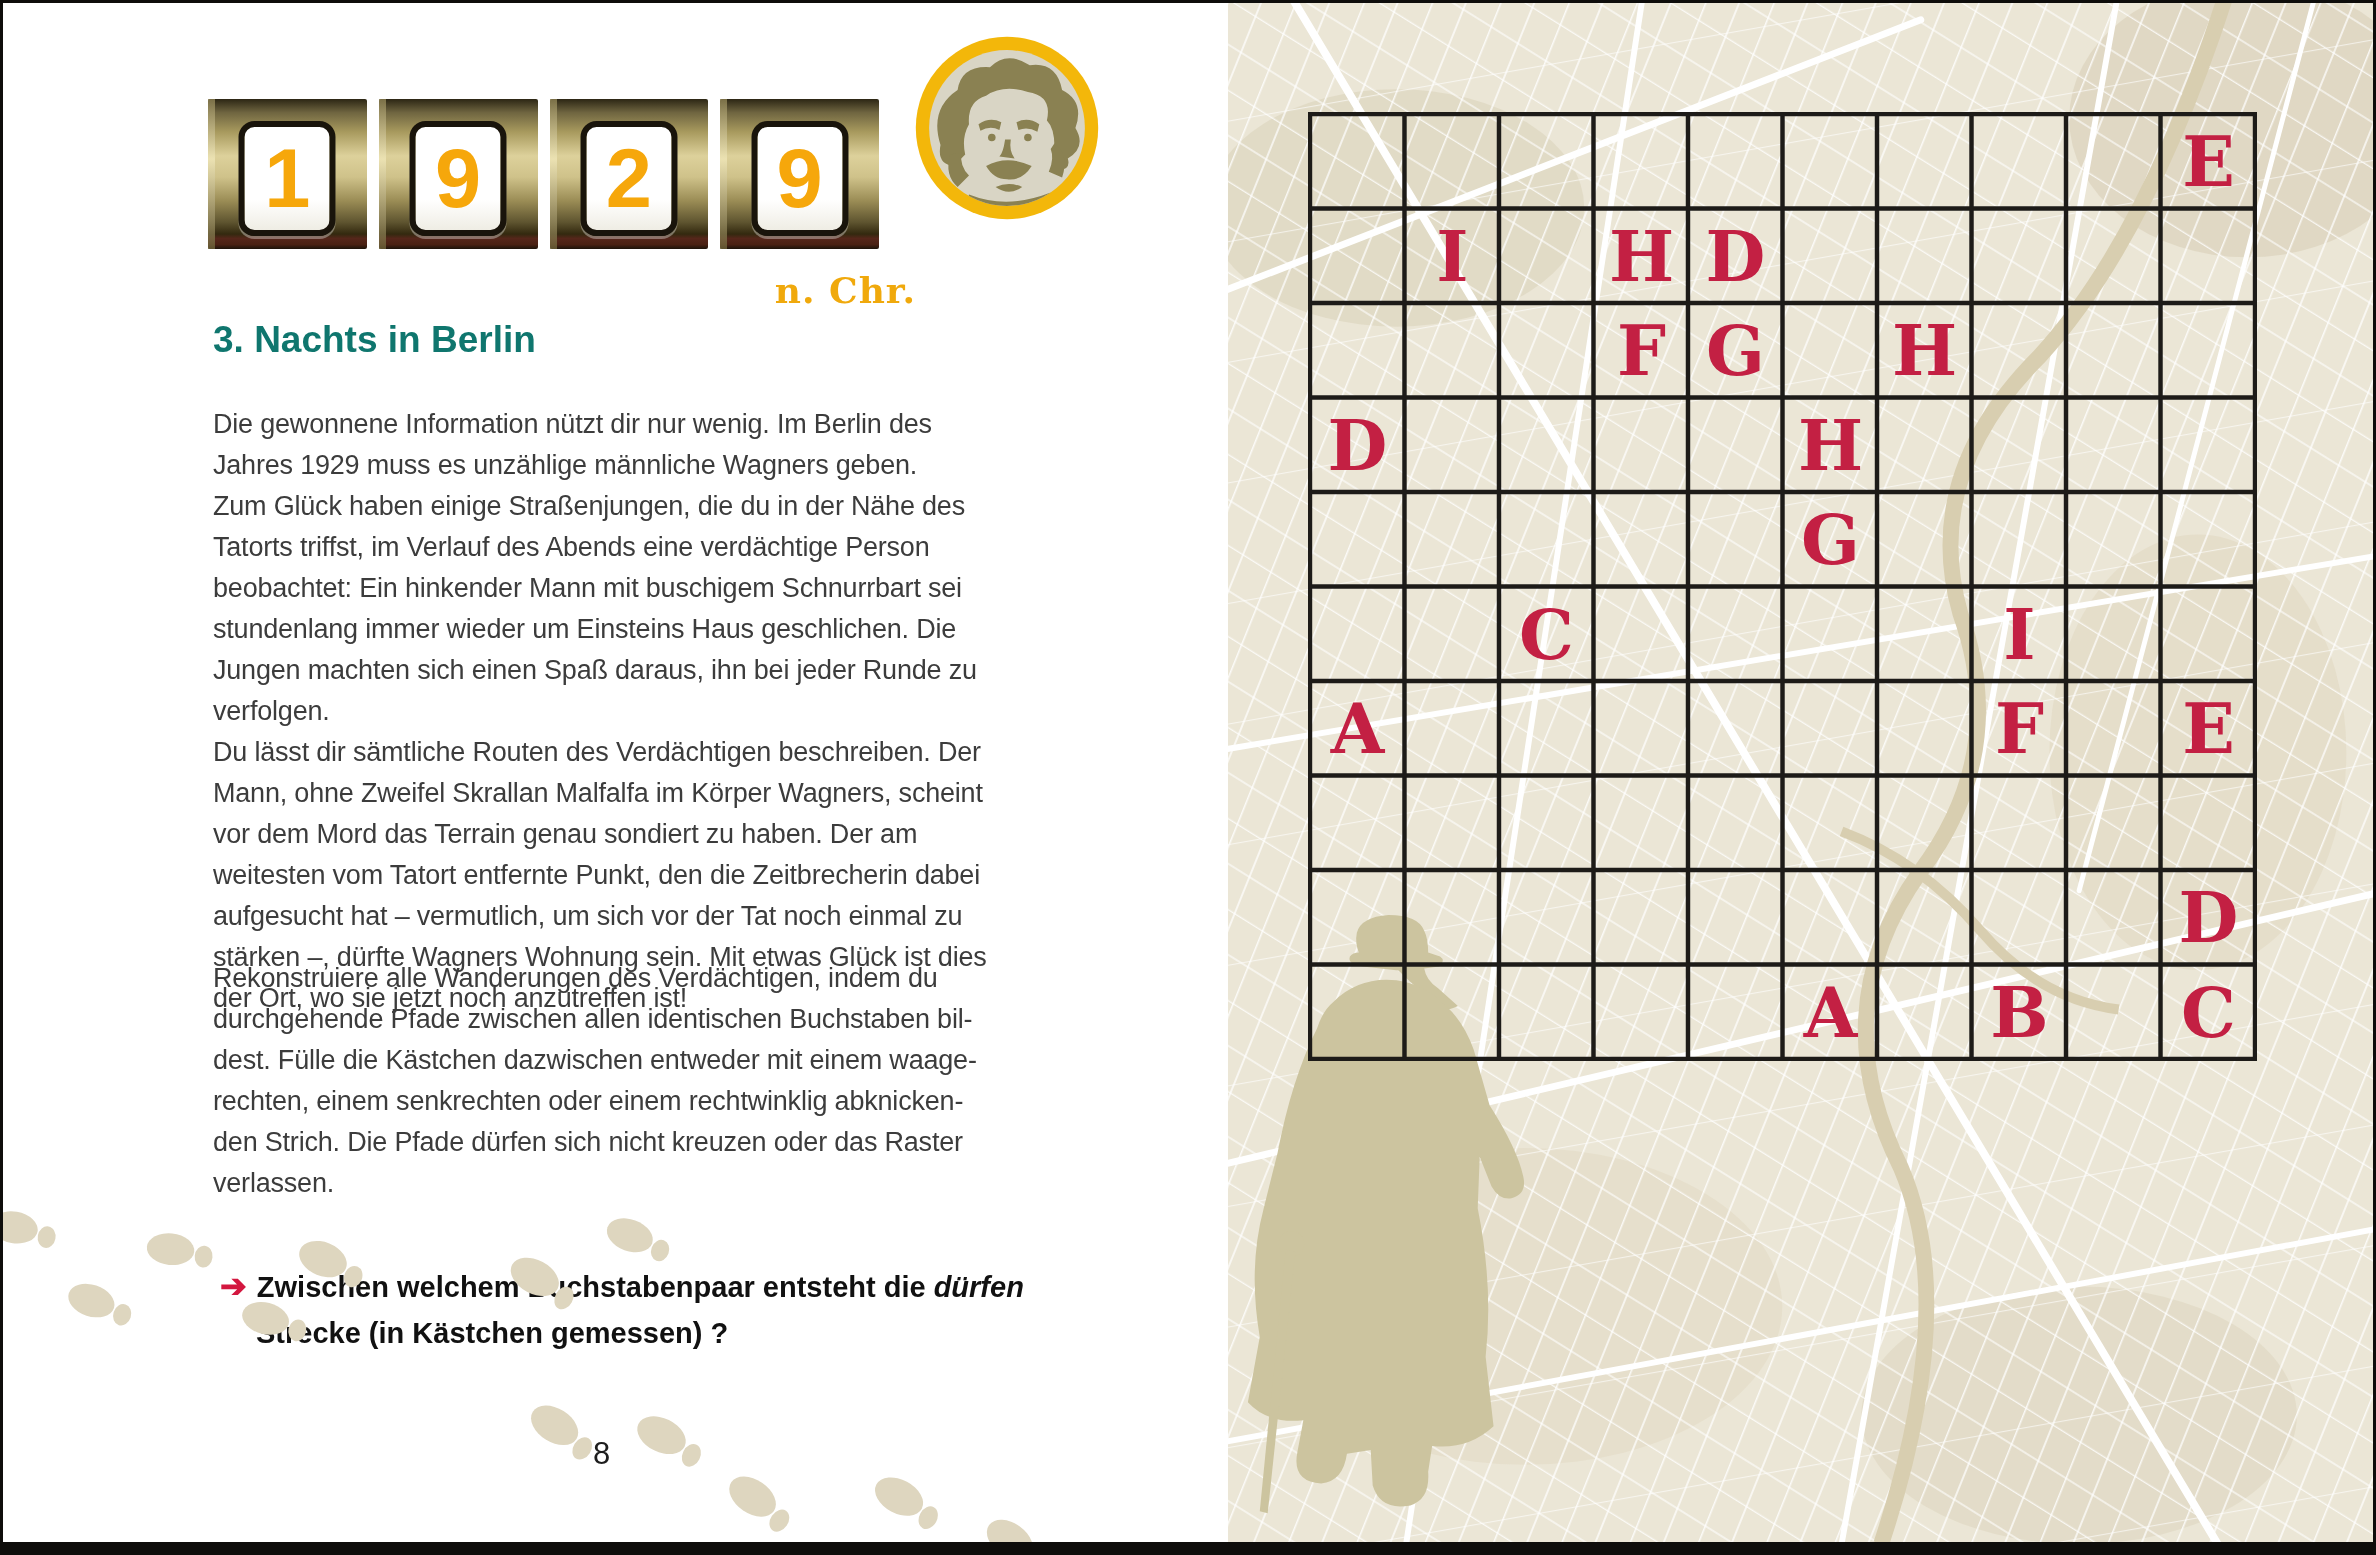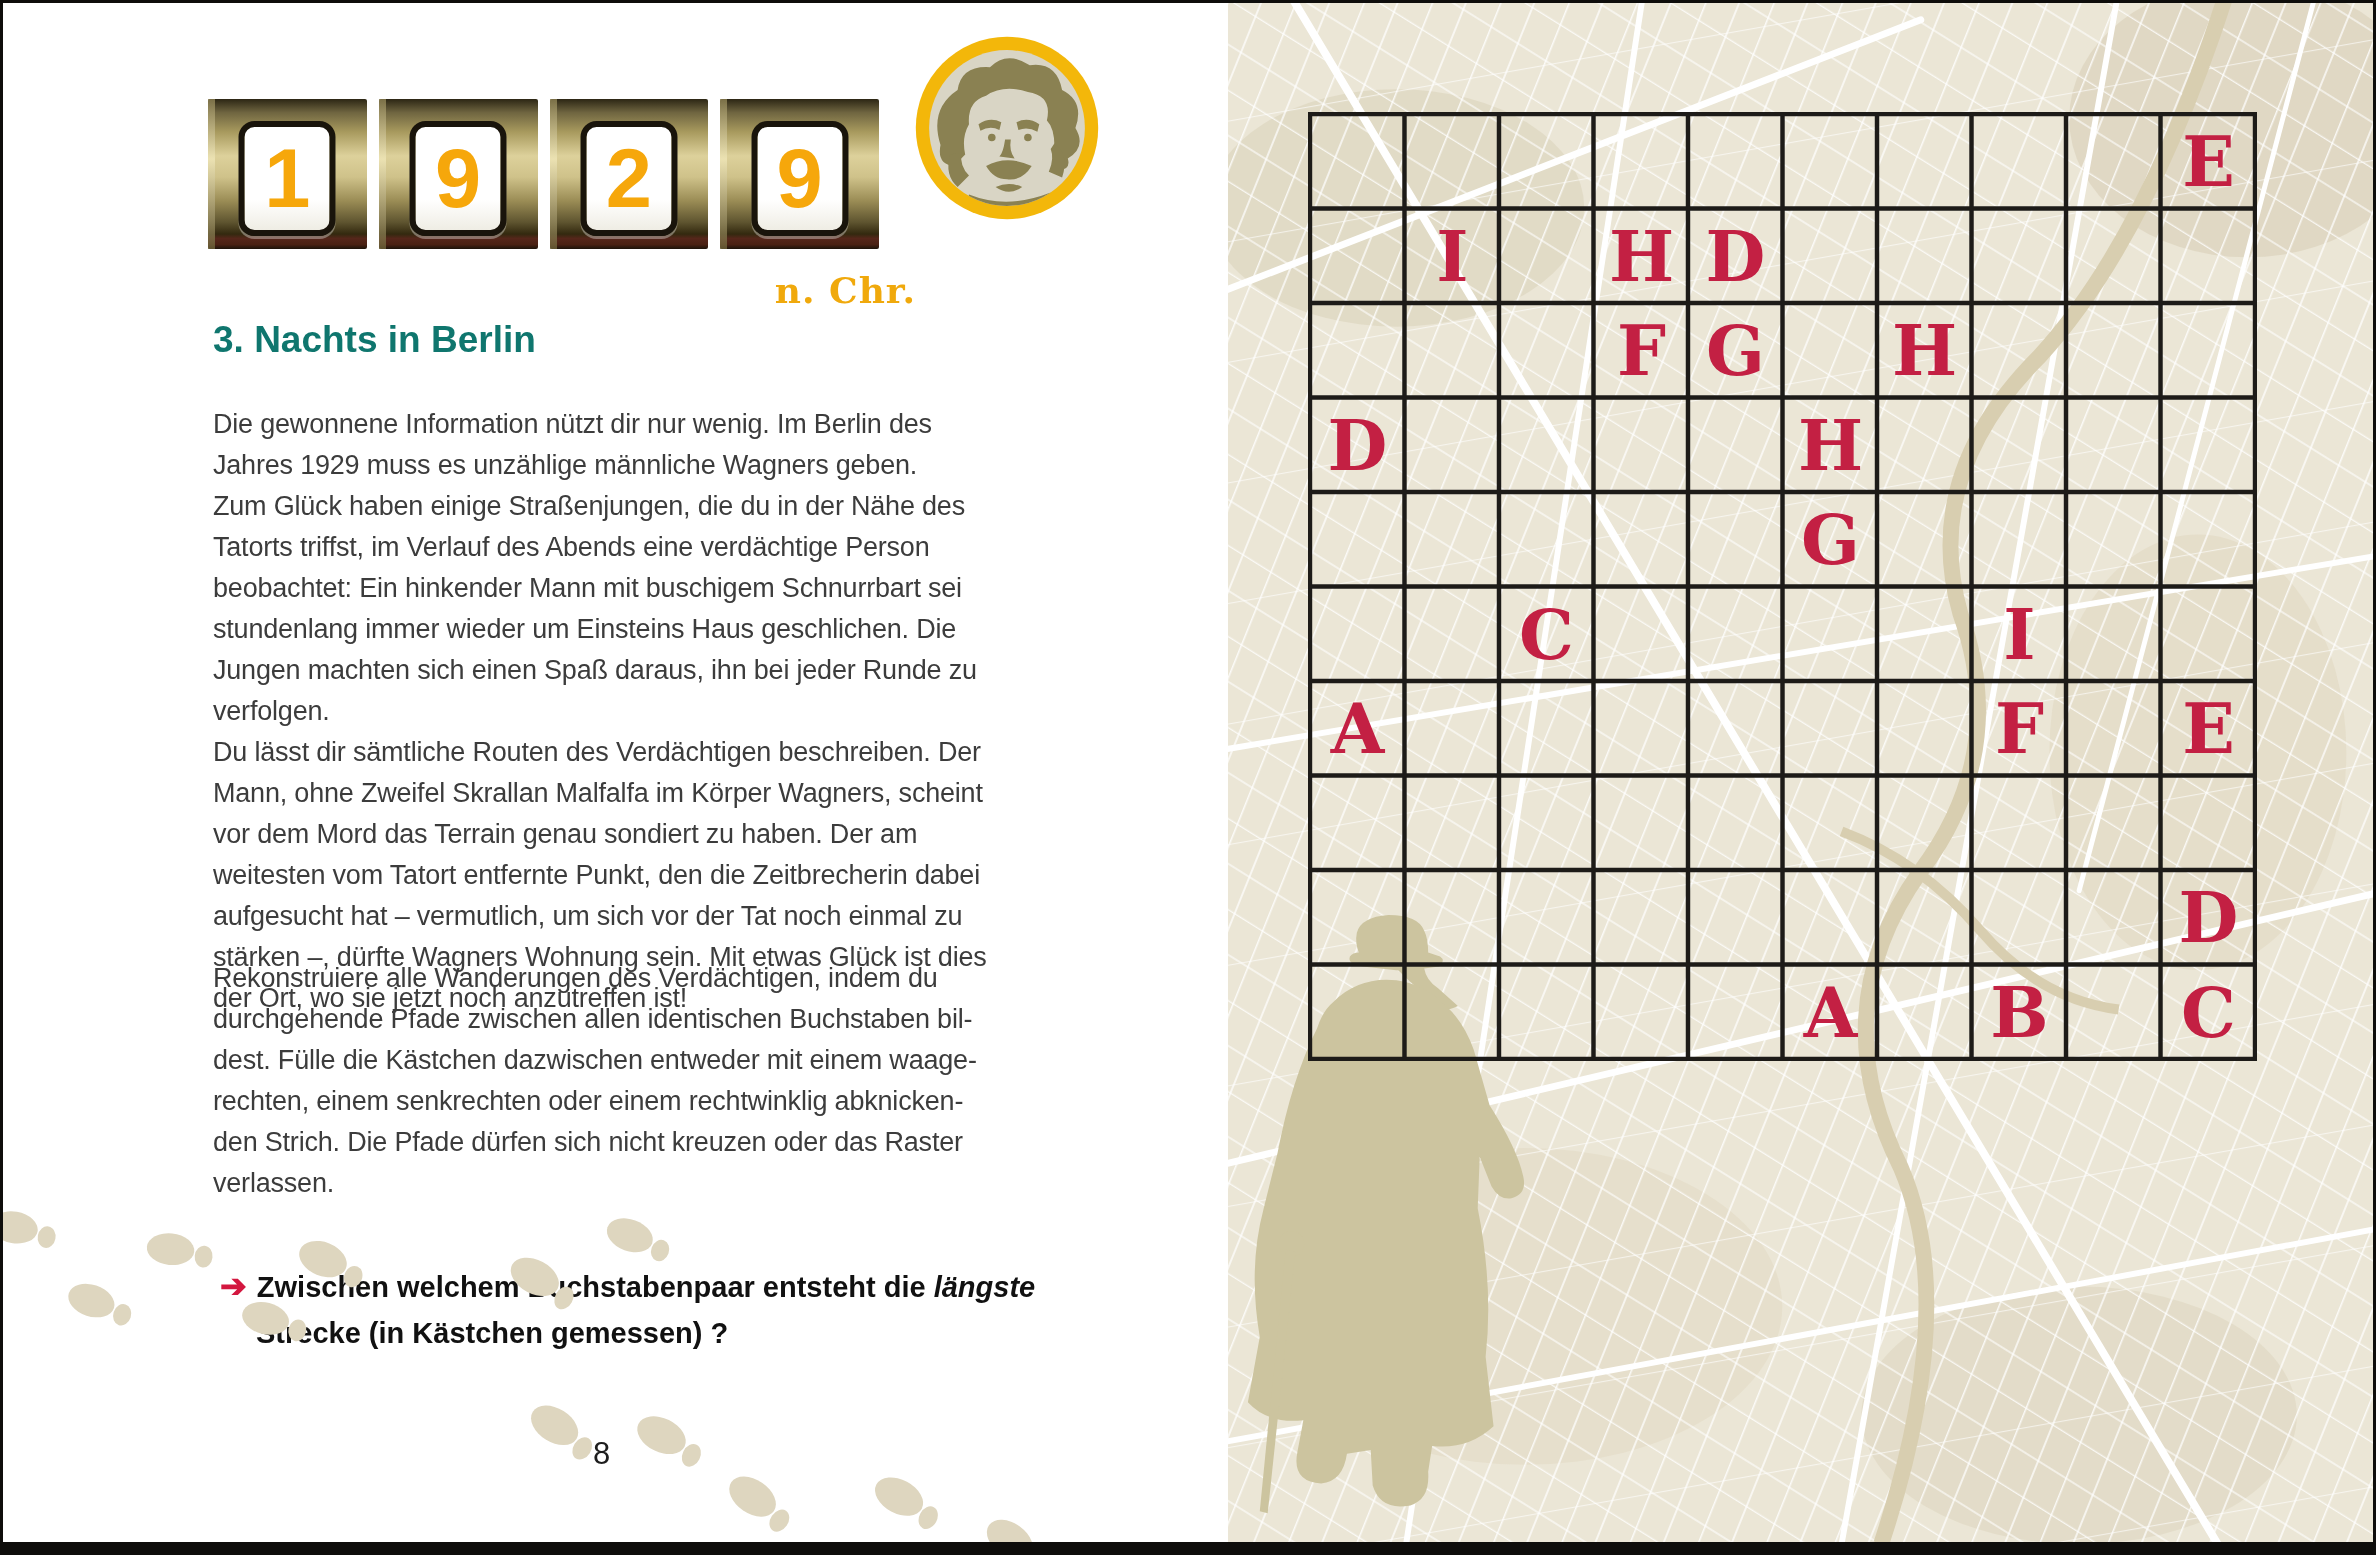--- a/index.html
+++ b/index.html
@@ -138,21 +138,21 @@
 stärken –, dürfte Wagners Wohnung sein. Mit etwas Glück ist dies
 der Ort, wo sie jetzt noch anzutreffen ist!</div>
     <div id="para2" class="bodytext">Rekonstruiere alle Wanderungen des Verdächtigen, indem du
 durchgehende Pfade zwischen allen identischen Buchstaben bil-
 dest. Fülle die Kästchen dazwischen entweder mit einem waage-
 rechten, einem senkrechten oder einem rechtwinklig abknicken-
 den Strich. Die Pfade dürfen sich nicht kreuzen oder das Raster
 verlassen.</div>
 
     <div id="question">
-      <div><span class="arrow">➔</span><span>Zwischen welchem Buchstabenpaar entsteht die </span><span class="it">längste</span></div>
+      <div><span class="arrow">➔</span><span>Zwischen welchem Buchstabenpaar entsteht die </span><span class="it">dürfen</span></div>
       <div class="q2">Strecke (in Kästchen gemessen) ?</div>
     </div>
 
     <div id="page-number">8</div>
 
     <svg class="decor-svg" width="1228" height="1555" viewBox="0 0 1240 1571">
       <g fill="#ded6bf">
         <g transform="translate(14,1240) rotate(100)">
             <ellipse cx="0" cy="0" rx="16" ry="24"></ellipse>
             <ellipse cx="4" cy="-34" rx="11" ry="9"></ellipse>

